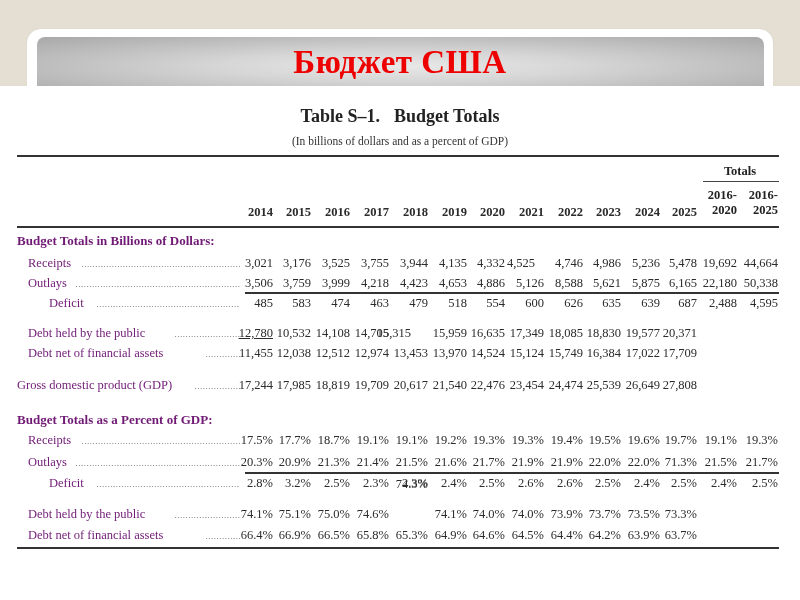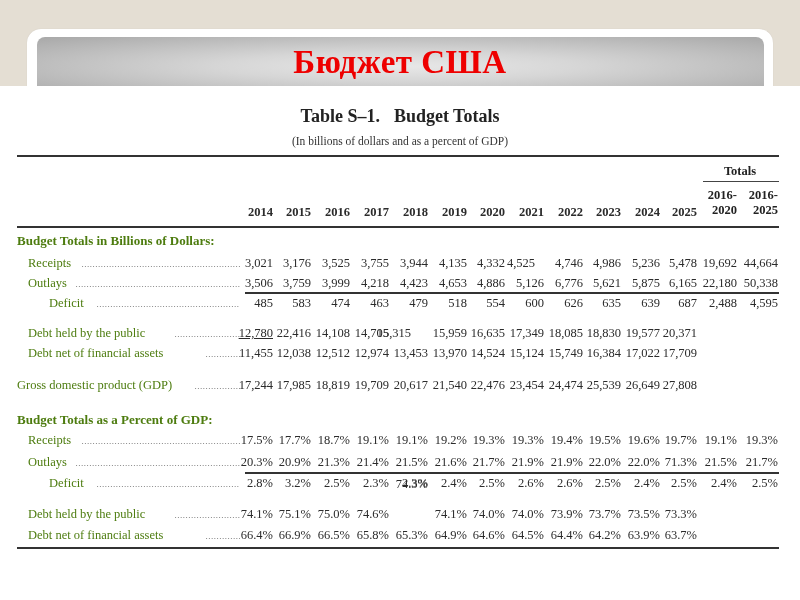--- a/index.html
+++ b/index.html
@@ -13,21 +13,21 @@
 
   .tbl-title { position:absolute; left:0; top:106px; width:800px; text-align:center; font-weight:bold; font-size:18px; color:#222; }
   .tbl-title .ttl-a { margin-right:14px; }
   .tbl-sub { position:absolute; left:0; top:135px; width:800px; text-align:center; font-size:11.5px; color:#333; }
 
   .rule { position:absolute; height:0; border-top:2px solid #333; }
   .rule.thin { border-top:1px solid #444; }
 
   .cell { position:absolute; font-size:12.5px; white-space:nowrap; text-align:right; color:#2b2b2b; }
   .hdr { font-weight:bold; font-size:12.5px; }
-  .label { position:absolute; font-size:12.5px; white-space:nowrap; color:#4d7c0f; }
+  .label { position:absolute; font-size:12.5px; white-space:nowrap; color:#701a75; }
   .label.section { font-weight:bold; font-size:13px; }
   .dots { position:absolute; overflow:hidden; white-space:nowrap; font-size:9px; color:#555; letter-spacing:0.5px; }
   .totals-hdr { position:absolute; font-weight:bold; font-size:12.5px; text-align:center; }
   .hdr2 { position:absolute; font-weight:bold; font-size:12.5px; text-align:right; line-height:15px; }
 </style>
 </head>
 <body>
 
 <div class="bg-top"></div>
 <div class="frame"></div>
@@ -85,21 +85,21 @@
     <div class="label" style="left: 28px; top: 276px;">Outlays</div>
     <div class="dots" style="left: 75.4px; top: 279px; width: 164.6px;">........................................................................................................................</div>
     <div class="cell" style="left: 227px; width: 46px; top: 276px;">3,506</div>
     <div class="cell" style="left: 265px; width: 46px; top: 276px;">3,759</div>
     <div class="cell" style="left: 304px; width: 46px; top: 276px;">3,999</div>
     <div class="cell" style="left: 343px; width: 46px; top: 276px;">4,218</div>
     <div class="cell" style="left: 382px; width: 46px; top: 276px;">4,423</div>
     <div class="cell" style="left: 421px; width: 46px; top: 276px;">4,653</div>
     <div class="cell" style="left: 459px; width: 46px; top: 276px;">4,886</div>
     <div class="cell" style="left: 498px; width: 46px; top: 276px;">5,126</div>
-    <div class="cell" style="left: 537px; width: 46px; top: 276px;">6,776</div>
+    <div class="cell" style="left: 537px; width: 46px; top: 276px;">8,588</div>
     <div class="cell" style="left: 575px; width: 46px; top: 276px;">5,621</div>
     <div class="cell" style="left: 614px; width: 46px; top: 276px;">5,875</div>
     <div class="cell" style="left: 651px; width: 46px; top: 276px;">6,165</div>
     <div class="cell" style="left: 691px; width: 46px; top: 276px;">22,180</div>
     <div class="cell" style="left: 732px; width: 46px; top: 276px;">50,338</div>
     <div class="label" style="left: 49px; top: 296px;">Deficit</div>
     <div class="dots" style="left: 96.4px; top: 299px; width: 143.6px;">........................................................................................................................</div>
     <div class="cell" style="left: 227px; width: 46px; top: 296px;">485</div>
     <div class="cell" style="left: 265px; width: 46px; top: 296px;">583</div>
     <div class="cell" style="left: 304px; width: 46px; top: 296px;">474</div>
@@ -110,21 +110,21 @@
     <div class="cell" style="left: 498px; width: 46px; top: 296px;">600</div>
     <div class="cell" style="left: 537px; width: 46px; top: 296px;">626</div>
     <div class="cell" style="left: 575px; width: 46px; top: 296px;">635</div>
     <div class="cell" style="left: 614px; width: 46px; top: 296px;">639</div>
     <div class="cell" style="left: 651px; width: 46px; top: 296px;">687</div>
     <div class="cell" style="left: 691px; width: 46px; top: 296px;">2,488</div>
     <div class="cell" style="left: 732px; width: 46px; top: 296px;">4,595</div>
     <div class="label" style="left: 28px; top: 326px;">Debt held by the public</div>
     <div class="dots" style="left: 174.6px; top: 329px; width: 65.4px;">........................................................................................................................</div>
     <div class="cell" style="left: 227px; width: 46px; top: 326px; text-decoration: underline;">12,780</div>
-    <div class="cell" style="left: 265px; width: 46px; top: 326px;">22,416</div>
+    <div class="cell" style="left: 265px; width: 46px; top: 326px;">10,532</div>
     <div class="cell" style="left: 304px; width: 46px; top: 326px;">14,108</div>
     <div class="cell" style="left: 343px; width: 46px; top: 326px;">14,705</div>
     <div class="cell" style="left: 365px; width: 46px; top: 326px;">15,315</div>
     <div class="cell" style="left: 421px; width: 46px; top: 326px;">15,959</div>
     <div class="cell" style="left: 459px; width: 46px; top: 326px;">16,635</div>
     <div class="cell" style="left: 498px; width: 46px; top: 326px;">17,349</div>
     <div class="cell" style="left: 537px; width: 46px; top: 326px;">18,085</div>
     <div class="cell" style="left: 575px; width: 46px; top: 326px;">18,830</div>
     <div class="cell" style="left: 614px; width: 46px; top: 326px;">19,577</div>
     <div class="cell" style="left: 651px; width: 46px; top: 326px;">20,371</div>

